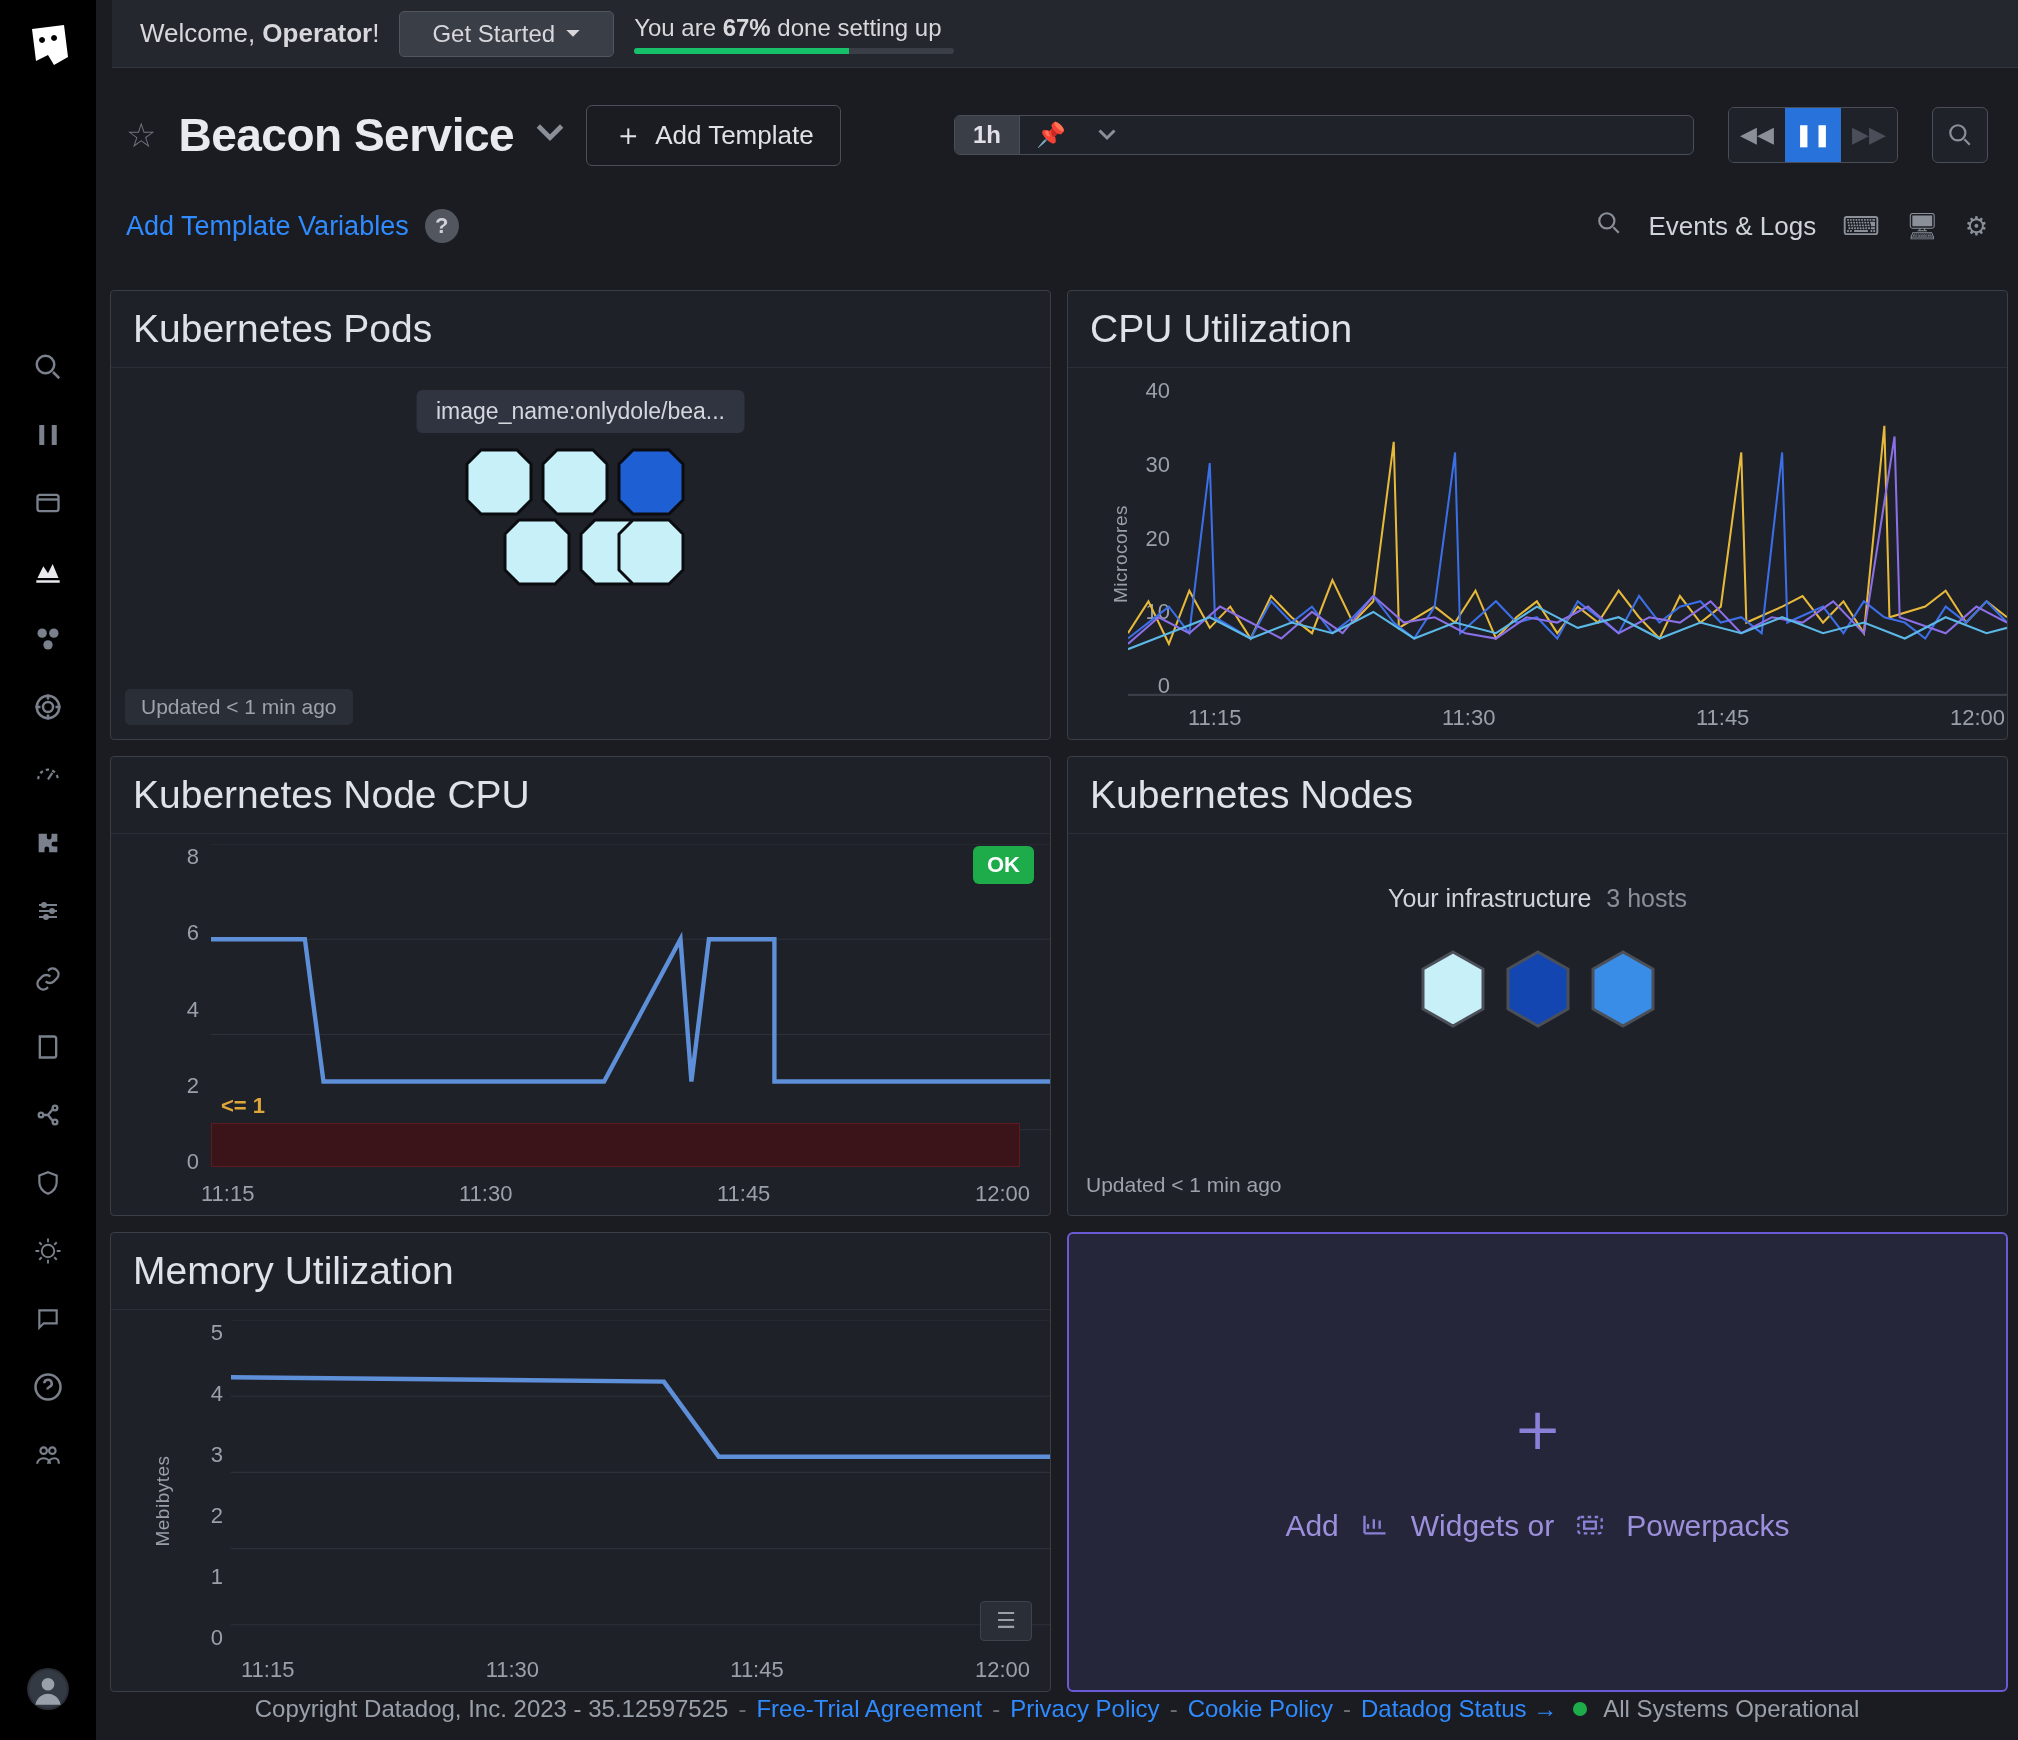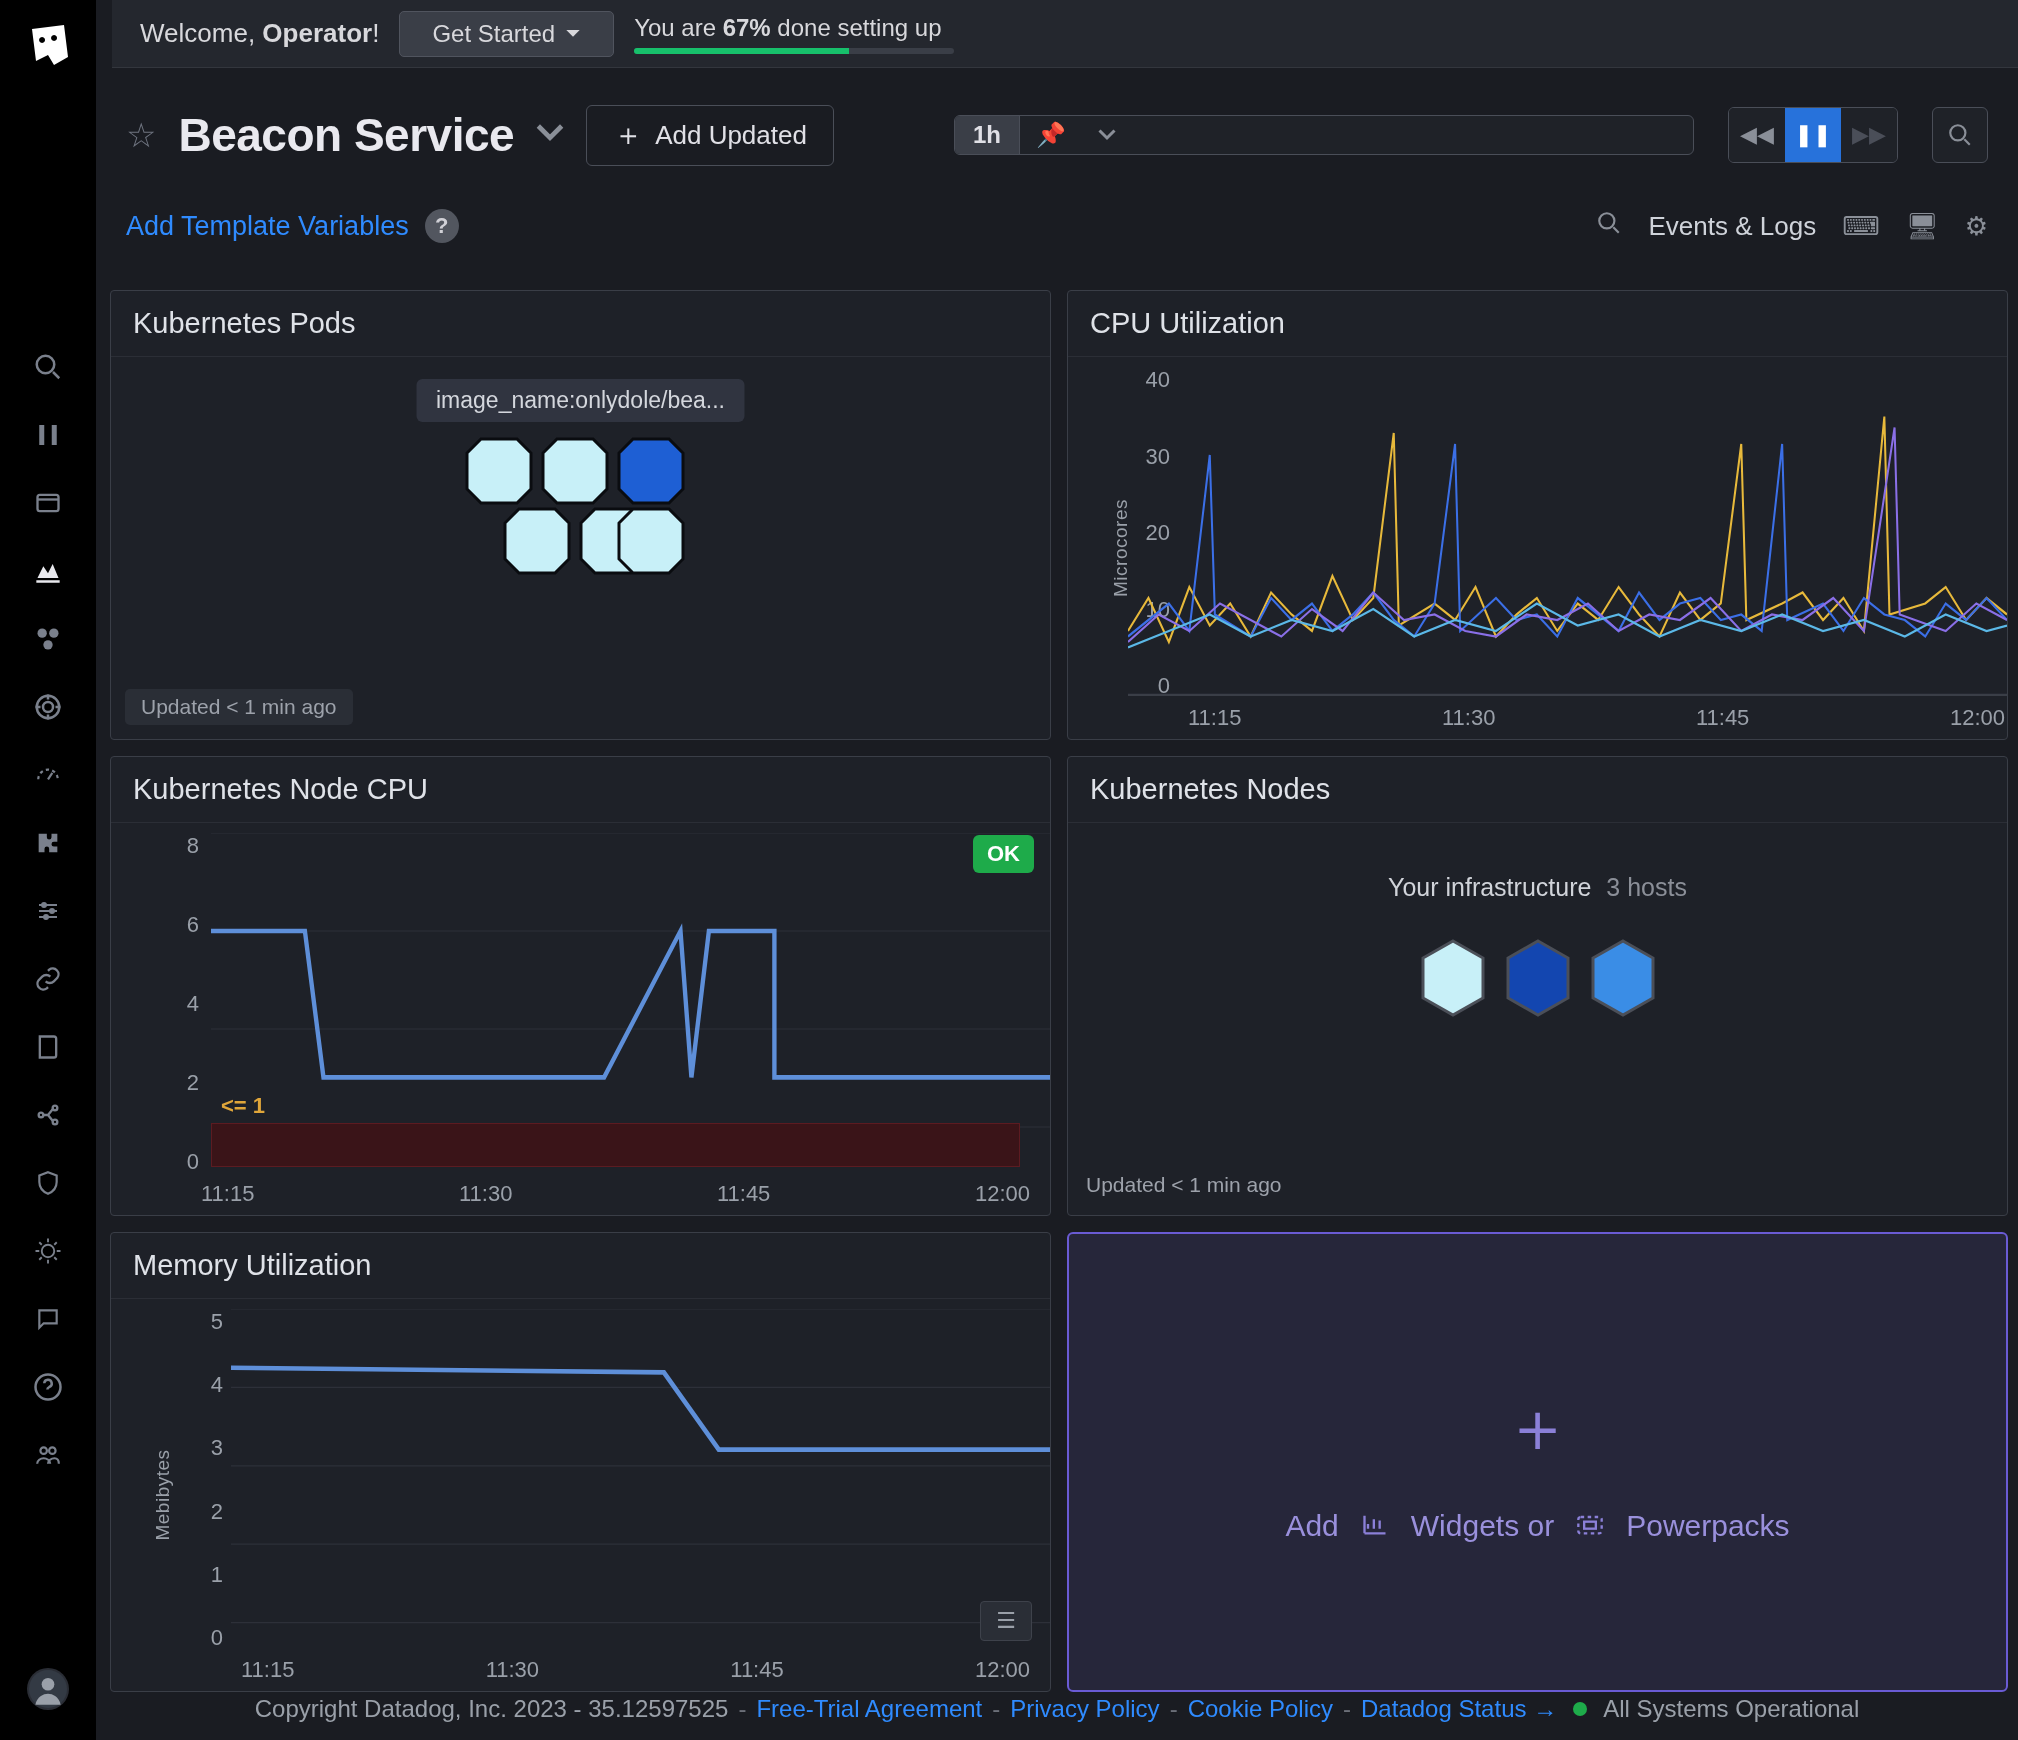--- a/index.html
+++ b/index.html
@@ -89,21 +89,21 @@
     position:absolute; left:110px; top:290px; right:10px; bottom:70px;
     display:grid;
     grid-template-columns: 1fr 1fr;
     grid-template-rows: 450px 460px 460px;
     gap:16px;
   }
   .widget {
     background:#1e2128; border:1px solid #3a3e47; border-radius:4px;
     display:flex; flex-direction:column; position:relative; overflow:hidden;
   }
-  .widget .wtitle { font-size:29px; font-weight:500; color:#dfe2e8; padding:16px 22px; border-bottom:1px solid #2b2e36;}
+  .widget .wtitle { font-size:39px; font-weight:500; color:#dfe2e8; padding:16px 22px; border-bottom:1px solid #2b2e36;}
   .widget .wbody { flex:1; position:relative; }
   .pill-updated{
     position:absolute; left:14px; bottom:14px;
     background:#2a2e36; color:#9da2ab; font-size:21px;
     padding:6px 16px; border-radius:5px;
   }
   .ok-badge{
     position:absolute; right:16px; top:12px;
     background:#1eab4a; color:#fff; font-weight:700; font-size:22px;
     padding:6px 14px; border-radius:6px;
@@ -292,21 +292,21 @@
 <div class="titlerow">
   <span class="star">☆</span>
   <span class="dash-title">Beacon Service</span>
   <span class="title-caret">
     <svg width="28" height="20" viewBox="0 0 12 8" fill="none" stroke="currentColor" stroke-width="2">
         <path d="M1 1l5 5 5-5"></path>
       </svg>
   </span>
   <button class="btn-outline">
     <span style="font-size:30px;line-height:0">＋</span>
-    <span>Add Updated</span>
+    <span>Add Template</span>
   </button>
 
   <div class="timepicker">
     <div class="chip">1h</div>
     <div class="pin">📌</div>
     <div class="caret">
       <svg width="18" height="12" viewBox="0 0 12 8" fill="none" stroke="currentColor" stroke-width="2">
           <path d="M1 1l5 5 5-5"></path>
         </svg>
     </div>

